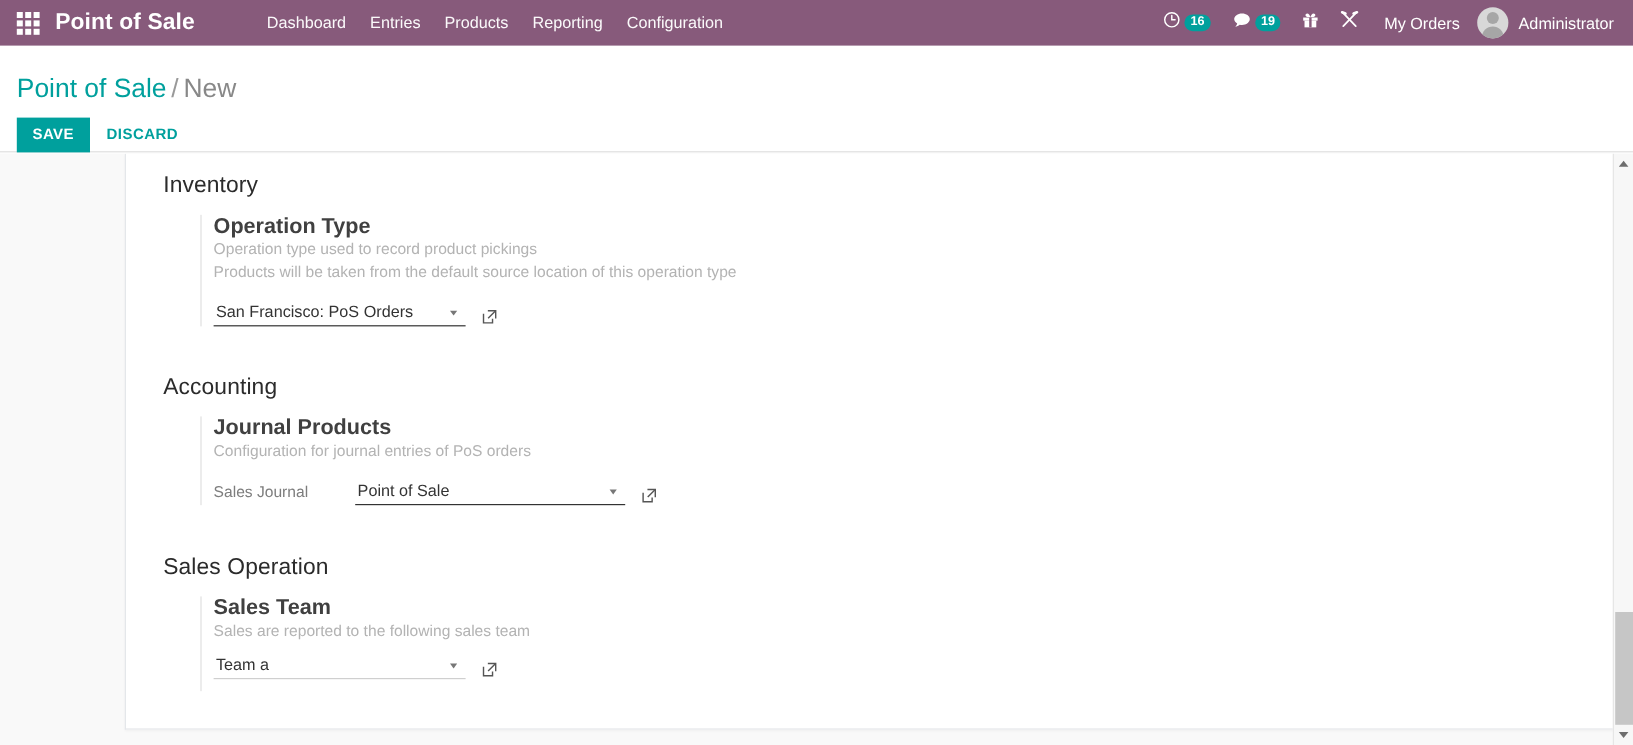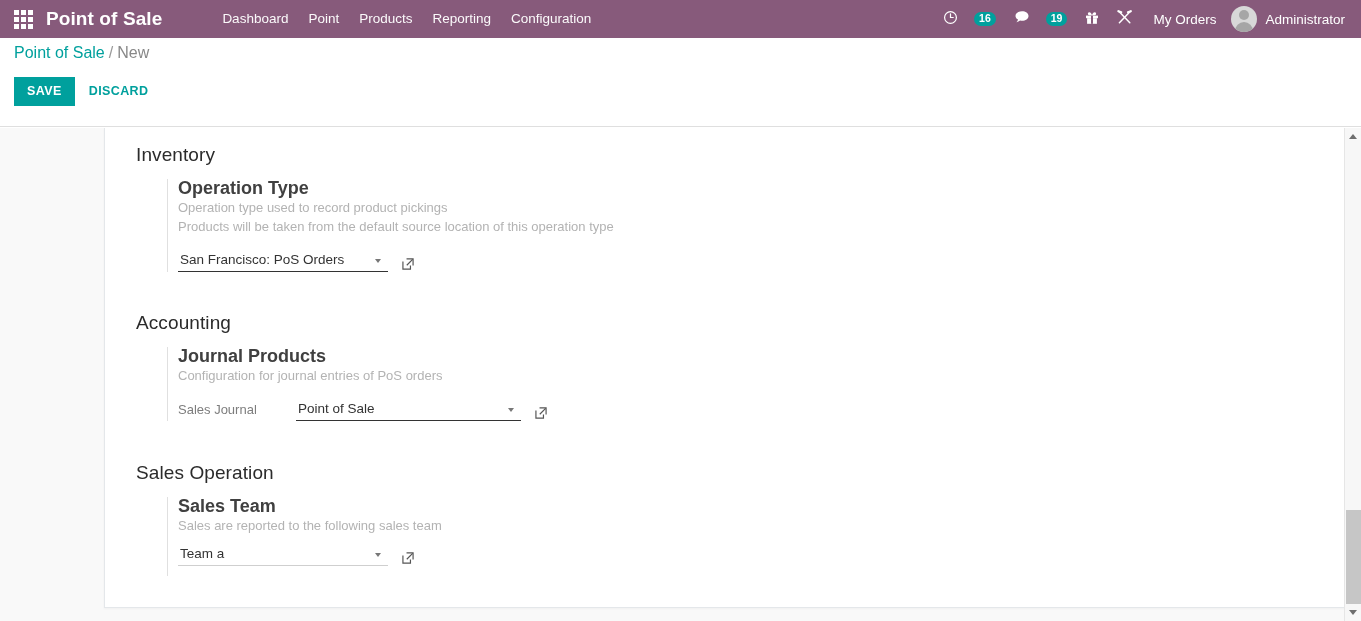--- a/index.html
+++ b/index.html
@@ -80,21 +80,21 @@
     cursor: pointer;
   }
   .badge {
     background: #00A09D;
     color: #fff;
     font-size: 10.5px;
     font-weight: bold;
     border-radius: 9px;
     padding: 1px 5px 2px 5px;
     line-height: 1;
-    margin-left: 16px;
+    margin-left: 3px;
     min-width: 19px;
     text-align: center;
     display: inline-block;
   }
 
   .company-name {
     font-size: 13.5px;
     color: #ffffff;
     padding: 0 11px;
     white-space: nowrap;
@@ -139,22 +139,22 @@
   #control-panel {
     background: #ffffff;
     border-bottom: 1px solid #dfdfdf;
     padding: 0 0 0 14px;
     height: 89px;
     position: relative;
     z-index: 20;
   }
 
   .breadcrumb {
-    padding-top: 3px;
-    font-size: 16px;
+    padding-top: 24px;
+    font-size: 22px;
     line-height: 24px;
     white-space: nowrap;
   }
   .bc-link { color: #00A09D; cursor: pointer; }
   .bc-sep { color: #999999; margin: 0 4px; }
   .bc-current { color: #888888; }
 
   .cp-buttons { margin-top: 12px; display: flex; align-items: center; }
   .btn-save {
     background: #00A09D;
@@ -363,21 +363,21 @@
         <i></i>
         <i></i>
         <i></i>
     </span>
   </div>
 
   <div class="brand">Point of Sale</div>
 
   <div class="nav-items">
     <div class="nav-item">Dashboard</div>
-    <div class="nav-item">Point</div>
+    <div class="nav-item">Entries</div>
     <div class="nav-item">Products</div>
     <div class="nav-item">Reporting</div>
     <div class="nav-item">Configuration</div>
   </div>
 
   <div class="nav-right">
 
     <div class="sysicon">
       <span>
         <svg width="15" height="15" viewBox="0 0 16 16">

